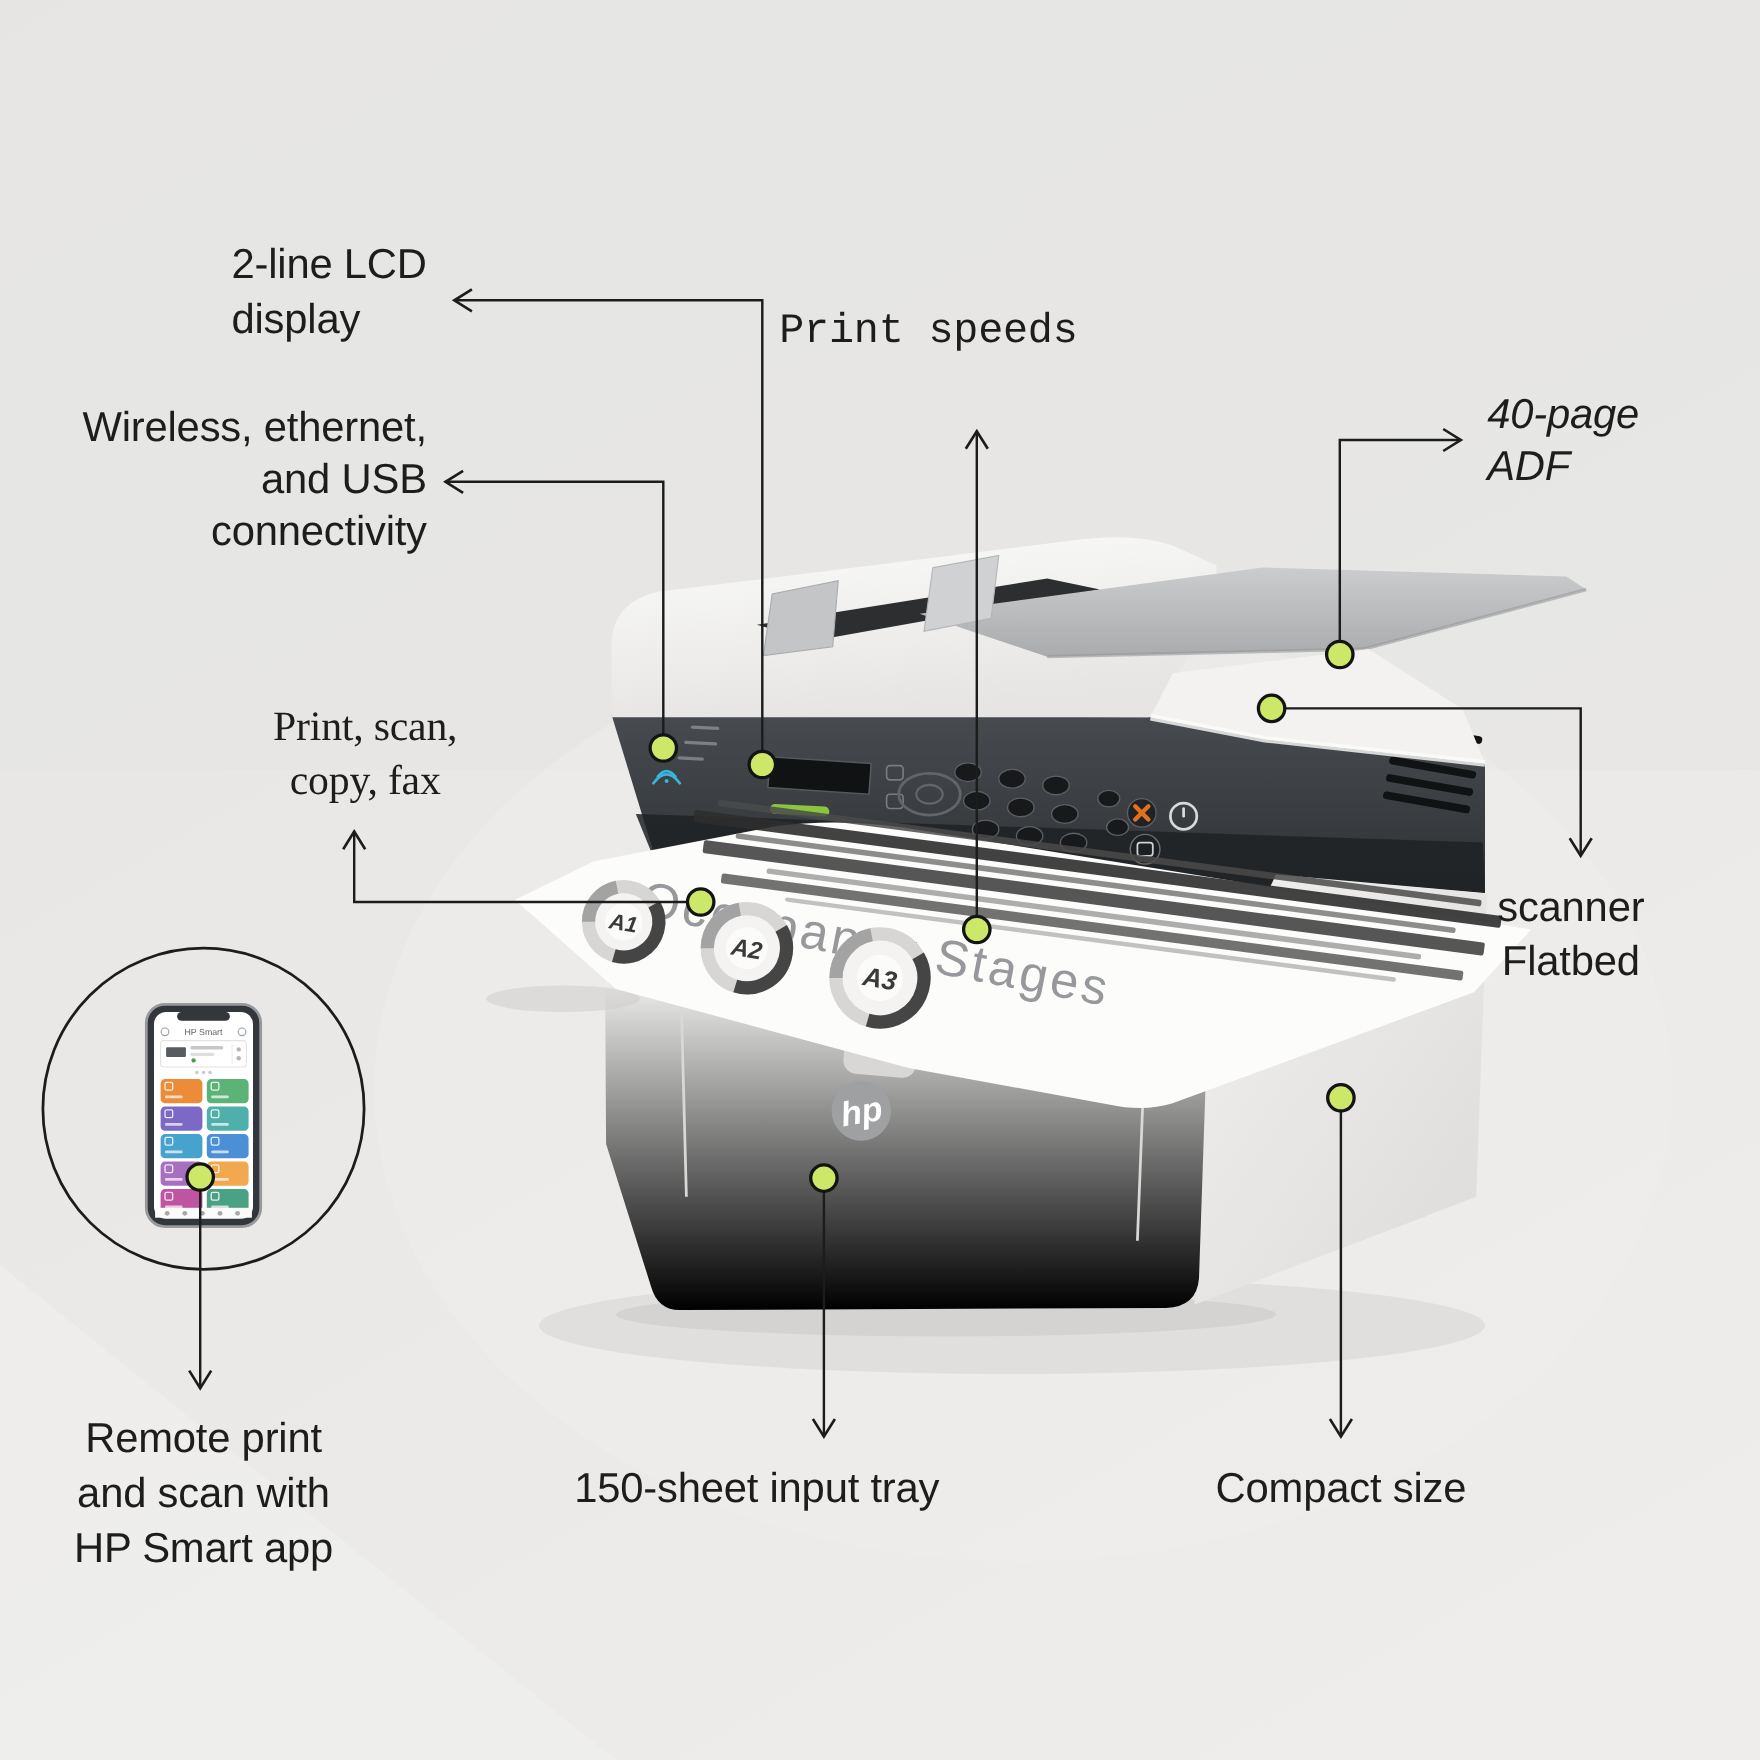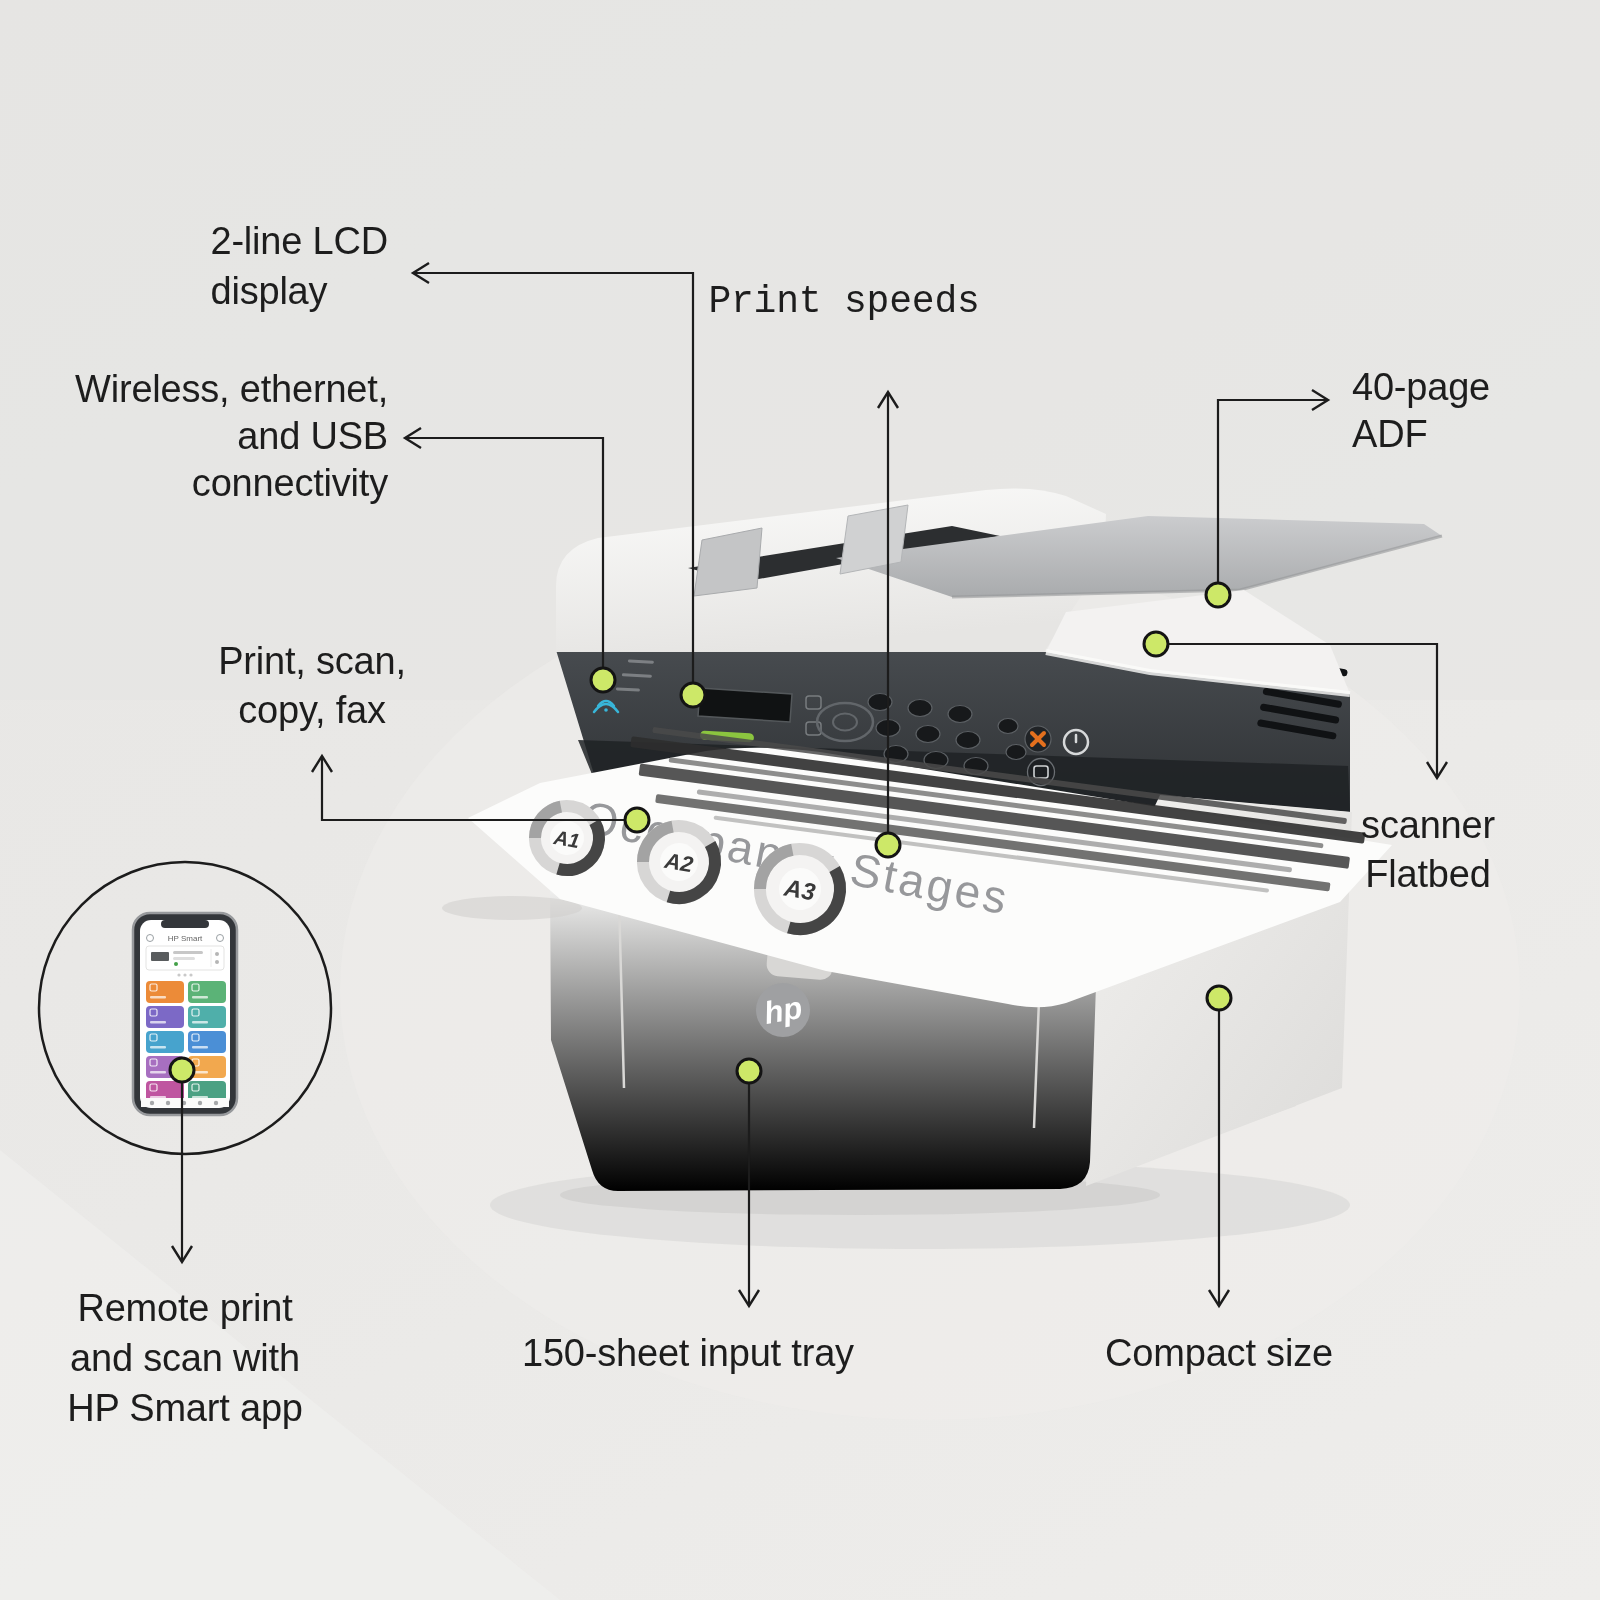--- a/index.html
+++ b/index.html
@@ -318,26 +318,26 @@
   <div class="label" style="right:1212px;top:366px;text-align:right;line-height:47px;">
     <div>Wireless, ethernet,</div>
     <div>and USB</div>
     <div>connectivity</div>
   </div>
 
   <div class="label" style="left:644px;top:277px;width:400px;text-align:center;font-family:Liberation Mono, monospace;">
     <div>Print speeds</div>
   </div>
 
-  <div class="label" style="left:1352px;top:364px;line-height:47px;">
+  <div class="label" style="left:1352px;top:354px;line-height:47px;font-style:italic;">
     <div>40-page</div>
     <div>ADF</div>
   </div>
 
-  <div class="label" style="left:112px;top:637px;width:400px;text-align:center;">
+  <div class="label" style="left:132px;top:637px;width:400px;text-align:center;font-family:Liberation Serif, serif;">
     <div>Print, scan,</div>
     <div>copy, fax</div>
   </div>
 
   <div class="label" style="left:1268px;top:801px;width:320px;text-align:center;">
     <div>scanner</div>
     <div>Flatbed</div>
   </div>
 
   <div class="label" style="left:-15px;top:1283px;width:400px;text-align:center;line-height:50px;">

